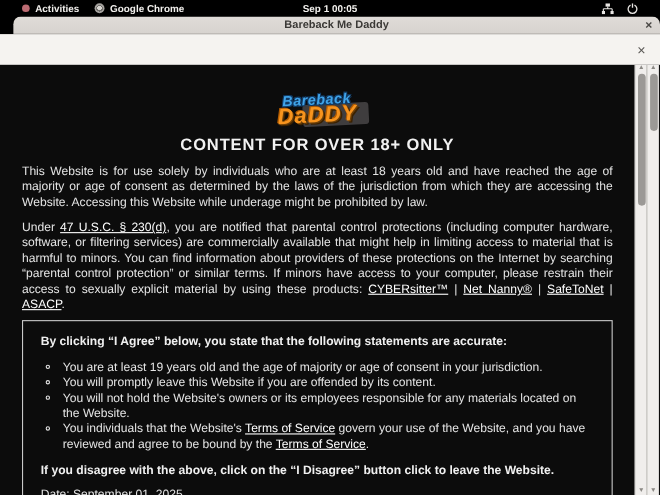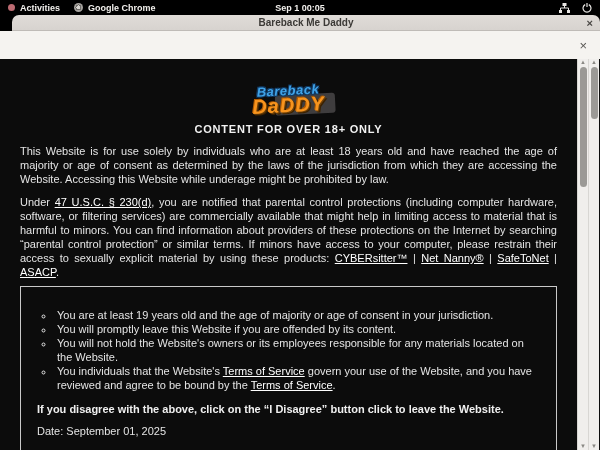--- a/index.html
+++ b/index.html
@@ -1,21 +1,21 @@
 <!DOCTYPE html>
 <html><head>
 <meta charset="utf-8">
 <style>
   * { margin:0; padding:0; box-sizing:border-box; }
   html,body { width:600px; height:450px; overflow:hidden; }
   body { font-family:"Liberation Sans", sans-serif; background:#000; }
 
   
   .topbar { height:15px; background:#000; color:#f2f0ed; display:flex; align-items:center;
-            font-size:9px; font-weight:bold; padding:0 8px; position:relative; }
+            font-size:9px; font-weight:bold; padding:0 20px; position:relative; }
   .topbar-left { display:flex; align-items:center; gap:14px; }
   .tb-item { display:flex; align-items:center; gap:5px; cursor:default; }
   .rec-dot { width:7px; height:7px; border-radius:50%; background:#bc6b72; display:inline-block; }
   .chrome-ico { width:9px; height:9px; border-radius:50%;
                 background:radial-gradient(circle at 50% 50%, #d8d5d1 0 2px, #6f6d6a 2px 3px, #a5a29e 3px 5px); }
   .tb-clock { position:absolute; left:0; right:0; text-align:center; pointer-events:none; }
   .topbar-right { margin-left:auto; display:flex; align-items:center; gap:12px; z-index:1; }
   .topbar-right svg { display:block; }
 
   
@@ -39,21 +39,21 @@
   .logo { position:relative; display:inline-block; transform:rotate(-3deg); }
   .logo-card { position:absolute; right:-10px; top:12px; width:60px; height:20px;
                background:#3f3d3e; border-radius:3px; }
   .logo-line1 { position:relative; display:block; font-size:13px; font-weight:bold; font-style:italic;
                 color:#3fa3e8; letter-spacing:.5px;
                 text-shadow:1px 1px 0 #123a63,-1px -1px 0 #123a63,1px -1px 0 #123a63,-1px 1px 0 #123a63; }
   .logo-line2 { position:relative; display:block; font-size:20px; font-weight:bold; font-style:italic;
                 color:#f7941e; letter-spacing:1px; margin-top:-4px;
                 text-shadow:1px 1px 0 #6e4008,2px 2px 0 #3a2203,-1px -1px 0 #b35c00; }
 
-  .heading { text-align:center; font-size:11px; font-weight:bold; letter-spacing:.8px;
+  .heading { text-align:center; font-size:15px; font-weight:bold; letter-spacing:.8px;
              color:#f2f2f2; margin-top:6px; }
 
   .para { font-size:11px; line-height:14px; text-align:justify; color:#e4e4e4; margin-top:9px; }
   .para a, .tos-link { color:#fff; text-decoration:underline; cursor:pointer; }
 
   
   .agree-box { border:1px solid #c9c9c9; margin-top:7px; padding:12px 16px 14px 16px; }
   .agree-intro, .agree-outro { font-size:11px; font-weight:bold; line-height:14px; color:#f0f0f0; }
   .agree-list { margin:9px 0 10px 18px; }
   .agree-list li { font-size:11px; line-height:14px; color:#e4e4e4; list-style:circle; padding-left:2px; }
@@ -126,20 +126,21 @@
 
     <p class="para">
       <span>This Website is for use solely by individuals who are at least 18 years old and have reached the age of majority or age of consent as determined by the laws of the jurisdiction from which they are accessing the Website. Accessing this Website while underage might be prohibited by law.</span>
     </p>
 
     <p class="para">
       <span>Under </span><a>47 U.S.C. § 230(d)</a><span>, you are notified that parental control protections (including computer hardware, software, or filtering services) are commercially available that might help in limiting access to material that is harmful to minors. You can find information about providers of these protections on the Internet by searching “parental control protection” or similar terms. If minors have access to your computer, please restrain their access to sexually explicit material by using these products: </span><a>CYBERsitter™</a><span> | </span><a>Net Nanny®</a><span> | </span><a>SafeToNet</a><span> | </span><a>ASACP</a><span>.</span>
     </p>
 
     <div class="agree-box">
+      <div class="agree-intro">By clicking “I Agree” below, you state that the following statements are accurate:</div>
       <ul class="agree-list">
         <li><span>You are at least 19 years old and the age of majority or age of consent in your jurisdiction.</span></li>
         <li><span>You will promptly leave this Website if you are offended by its content.</span></li>
         <li><span>You will not hold the Website's owners or its employees responsible for any materials located on the Website.</span></li>
         <li><span>You individuals that the Website's </span><a class="tos-link">Terms of Service</a><span> govern your use of the Website, and you have reviewed and agree to be bound by the </span><a class="tos-link">Terms of Service</a><span>.</span></li>
       </ul>
       <div class="agree-outro">If you disagree with the above, click on the “I Disagree” button click to leave the Website.</div>
       <div class="agree-date">Date: September 01, 2025</div>
     </div>
 

